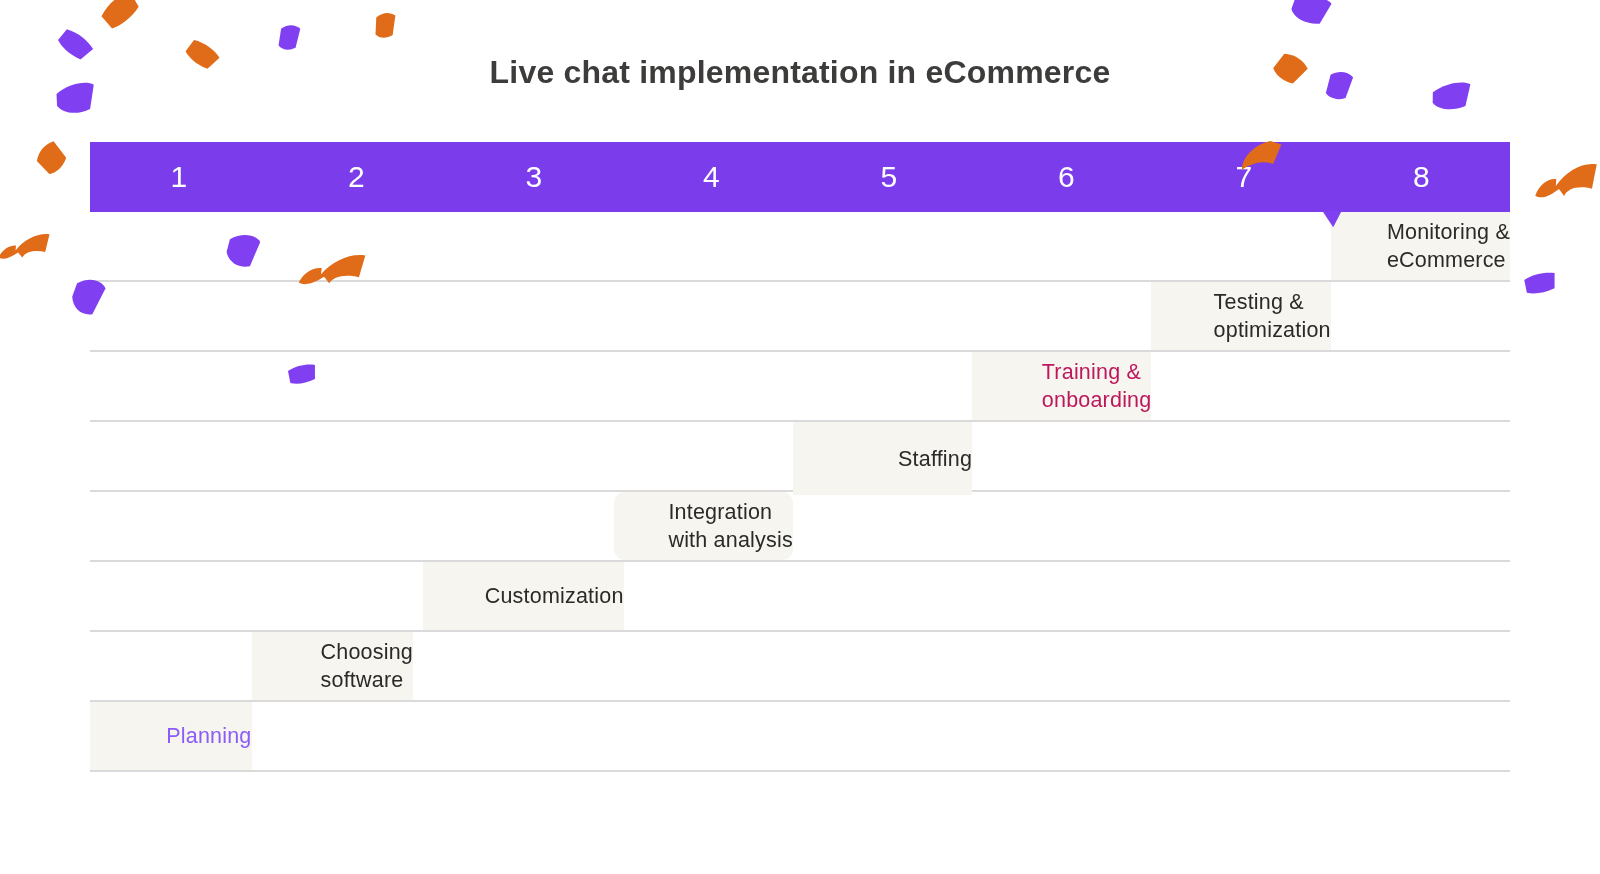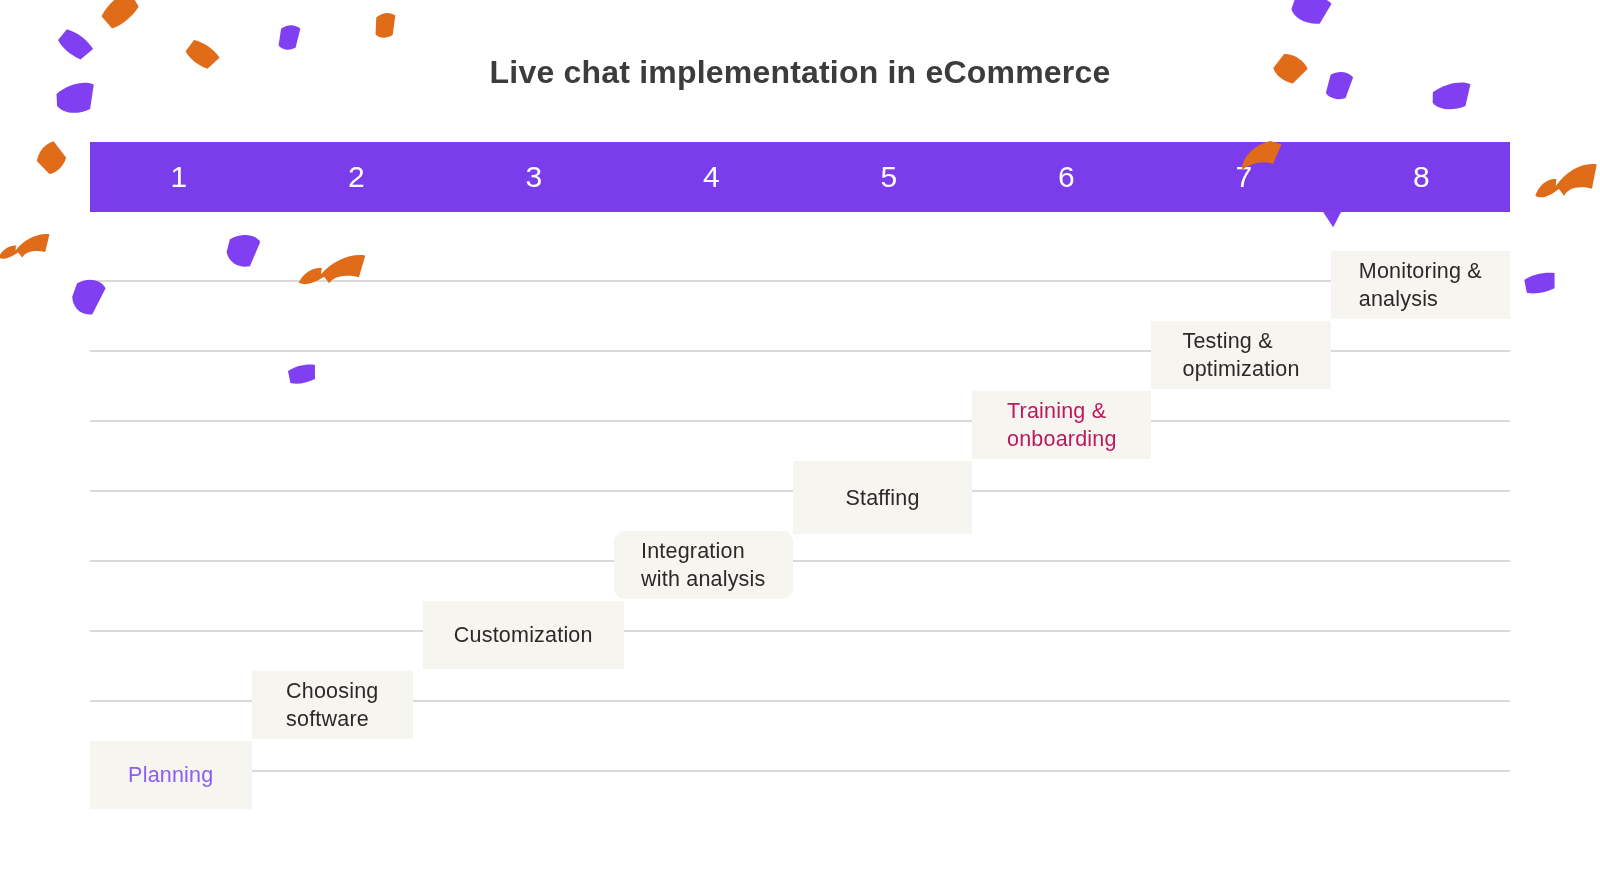--- a/index.html
+++ b/index.html
@@ -13,21 +13,21 @@
     position:absolute;left:90px;top:142px;width:1420px;height:70px;
   }
   .tick{
     position:absolute;top:0;height:70px;display:flex;align-items:center;justify-content:center;
     transform:translateX(-50%);
     color:#ffffff;font-size:30px;font-weight:500;
   }
   .plot-area{position:absolute;left:90px;top:212px;width:1420px;height:560px;}
   .gridline{position:absolute;left:0;width:1420px;height:2px;}
   .task-box{
-    position:absolute;display:flex;align-items:center;justify-content:center;margin-top:39px;
+    position:absolute;display:flex;align-items:center;justify-content:flex-end;
   }
   .task-label{
     text-align:left;font-size:21.5px;line-height:28px;font-weight:500;color:#2b2a28;
     letter-spacing:.2px;
   }
   .confetti-layer{position:absolute;left:0;top:0;width:1600px;height:874px;pointer-events:none;}
   .confetti{position:absolute;}
 </style>
 </head>
 <body>
@@ -42,21 +42,21 @@
       <div class="tick" style="left: 798.75px; color: rgb(255, 255, 255);">5</div>
       <div class="tick" style="left: 976.25px; color: rgb(255, 255, 255);">6</div>
       <div class="tick" style="left: 1153.75px; color: rgb(255, 255, 255);">7</div>
       <div class="tick" style="left: 1331.25px; color: rgb(255, 255, 255);">8</div>
     </div>
   <div class="plot-area" id="plot-area">
       <div class="gridline" style="top: 68px; background: rgb(218, 218, 218);"></div>
       <div class="task-box" style="left: 1240.72px; width: 179.275px; top: 0px; height: 68px; background: rgb(246, 245, 240);">
         <div class="task-label" style="color: rgb(43, 42, 40);">
           <div>Monitoring &amp;</div>
-          <div>analysis</div>
+          <div>eCommerce</div>
         </div>
       </div>
       <div class="gridline" style="top: 138px; background: rgb(218, 218, 218);"></div>
       <div class="task-box" style="left: 1061.45px; width: 179.275px; top: 70px; height: 68px; background: rgb(246, 245, 240);">
         <div class="task-label" style="color: rgb(43, 42, 40);">
           <div>Testing &amp;</div>
           <div>optimization</div>
         </div>
       </div>
       <div class="gridline" style="top: 208px; background: rgb(218, 218, 218);"></div>

